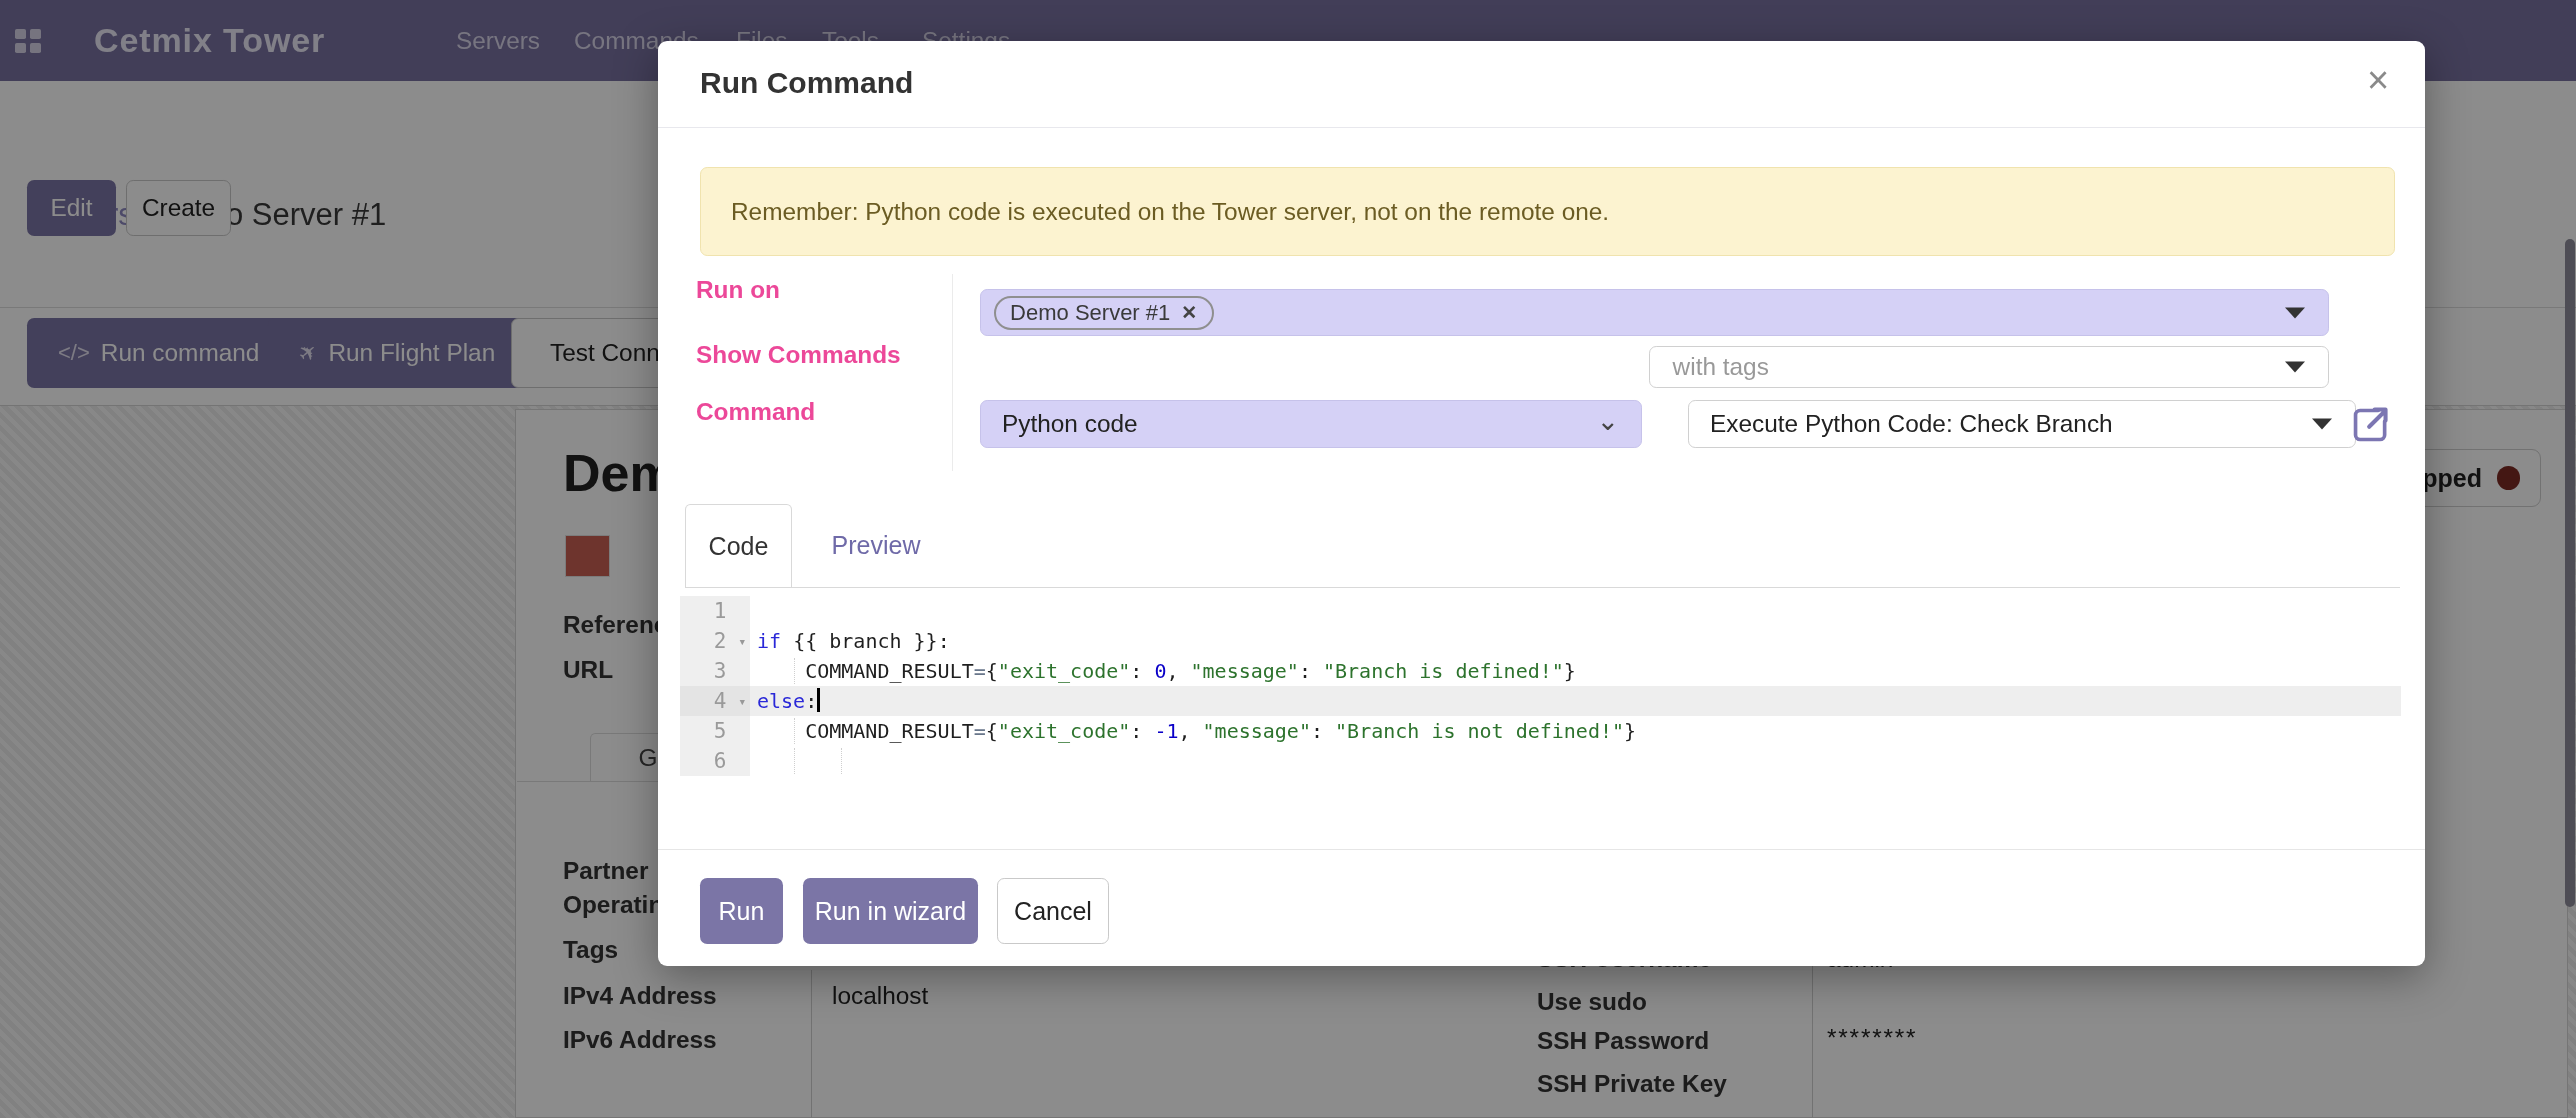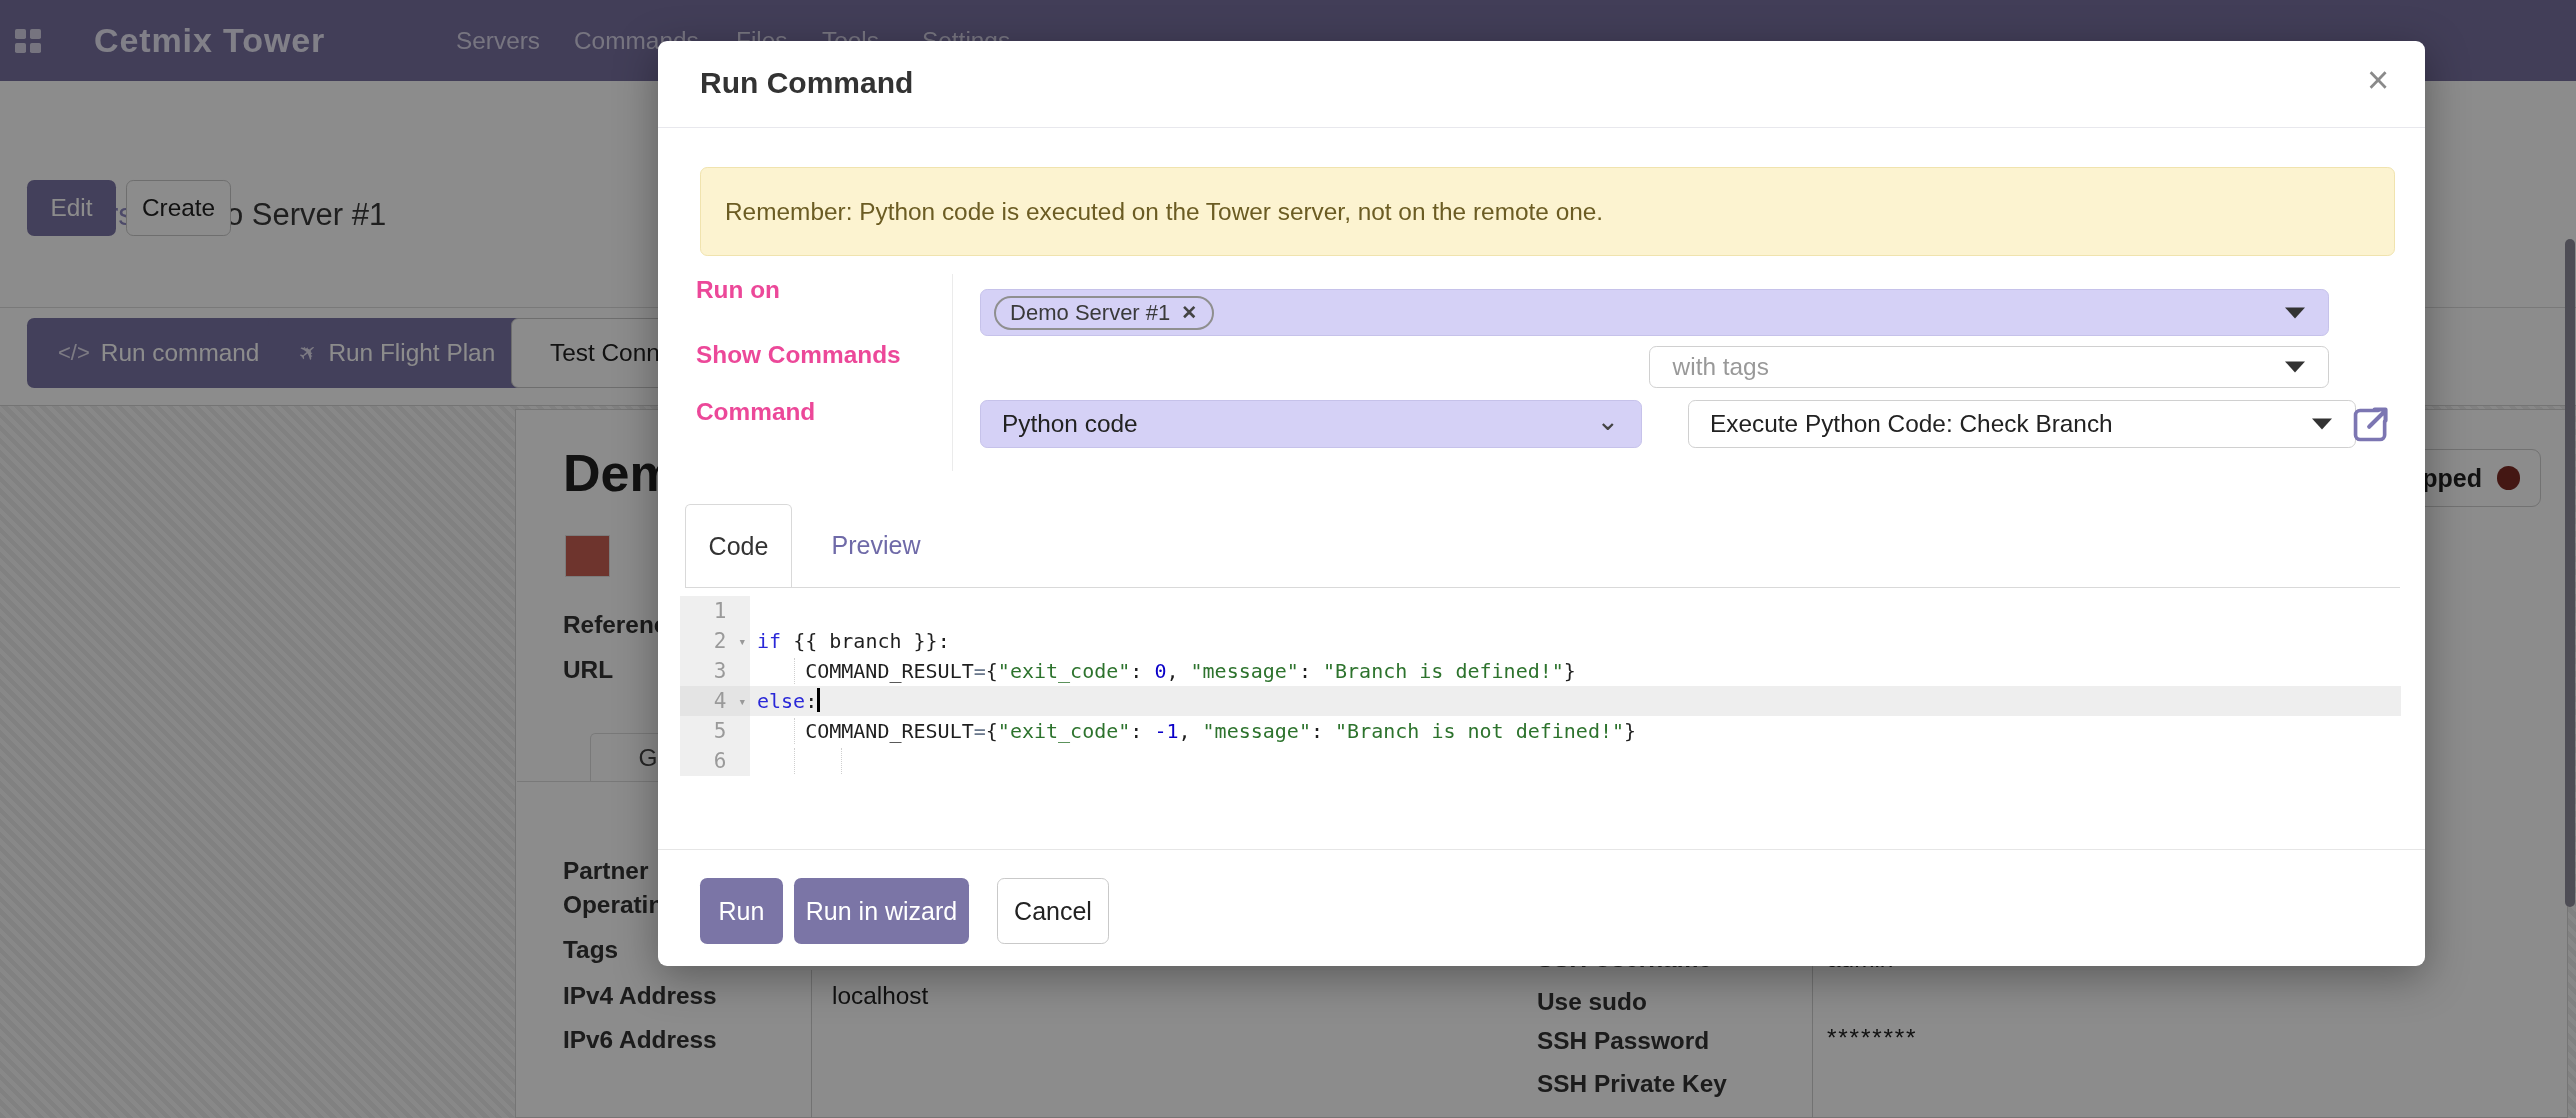--- a/index.html
+++ b/index.html
@@ -57,21 +57,21 @@
 
   
   #modal{left:658px;top:41px;width:1767px;height:925px;background:#fff;border-radius:9px;
     box-shadow:0 11px 43px rgba(0,0,0,.35);z-index:60;}
   .m-abs{position:absolute;}
   .m-title{left:42px;top:25px;font-size:30px;font-weight:700;color:#333;}
   .m-close{left:1709px;top:20px;font-size:38px;color:#8a8a8a;line-height:38px;cursor:pointer;}
   .m-hborder{left:0;top:86px;width:1767px;height:0.9px;background:#e8e8ed;}
 
   .alert{left:42px;top:126px;width:1695px;height:89px;background:#fcf3d0;border:0.9px solid #f0e3ae;
-    border-radius:7.2px;display:flex;align-items:center;padding-left:24px;
+    border-radius:7.2px;display:flex;align-items:center;padding-left:30px;
     font-size:24.4px;color:#6b5c23;}
 
   .col-sep{left:294px;top:233px;width:0.9px;height:197px;background:#ebebeb;}
   .row-label{left:38px;font-size:24.4px;font-weight:700;color:#ec4899;white-space:nowrap;}
 
   .sel{border-radius:7.2px;display:flex;align-items:center;}
   .sel-lav{background:#d5d1f6;border:0.9px solid #c6c2ea;}
   .sel-white{background:#fff;border:0.9px solid #d0d0d0;}
   .caret-down{position:absolute;right:23.5px;top:50%;transform:translateY(-50%);
     width:0;height:0;border-left:10px solid transparent;border-right:10px solid transparent;
@@ -120,21 +120,21 @@
   .tok-n{color:#0a00c8;}
   .tok-o{color:#68768a;}
   .tok-p{color:#1f1f1f;}
   .ed-cursor{display:inline-block;width:2.7px;height:23.5px;background:#000;vertical-align:-3.6px;}
   .ed-guide{position:absolute;top:1.8px;bottom:1.8px;width:0;border-left:0.9px dotted #cfcfcf;}
 
   
   .m-fborder{left:0;top:808px;width:1767px;height:0.9px;background:#e6e6e6;}
   .fbtn{top:837px;height:66px;font-size:25px;}
   .fbtn-run{left:42px;width:83px;}
-  .fbtn-wiz{left:136px;width:175px;}
+  .fbtn-wiz{left:145px;width:175px;}
   .fbtn-cancel{left:339px;width:112px;}
 </style>
 </head>
 <body>
 
 <div id="stage">
 
   <div class="abs" id="navbar">
     <div class="abs apps-icon">
         <i></i>

